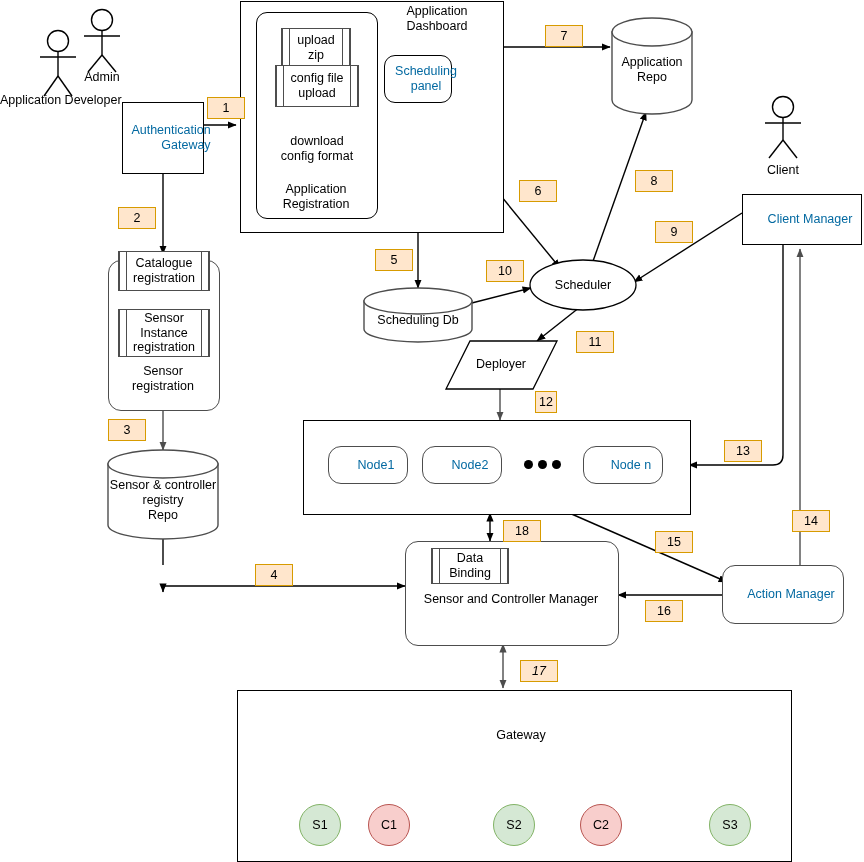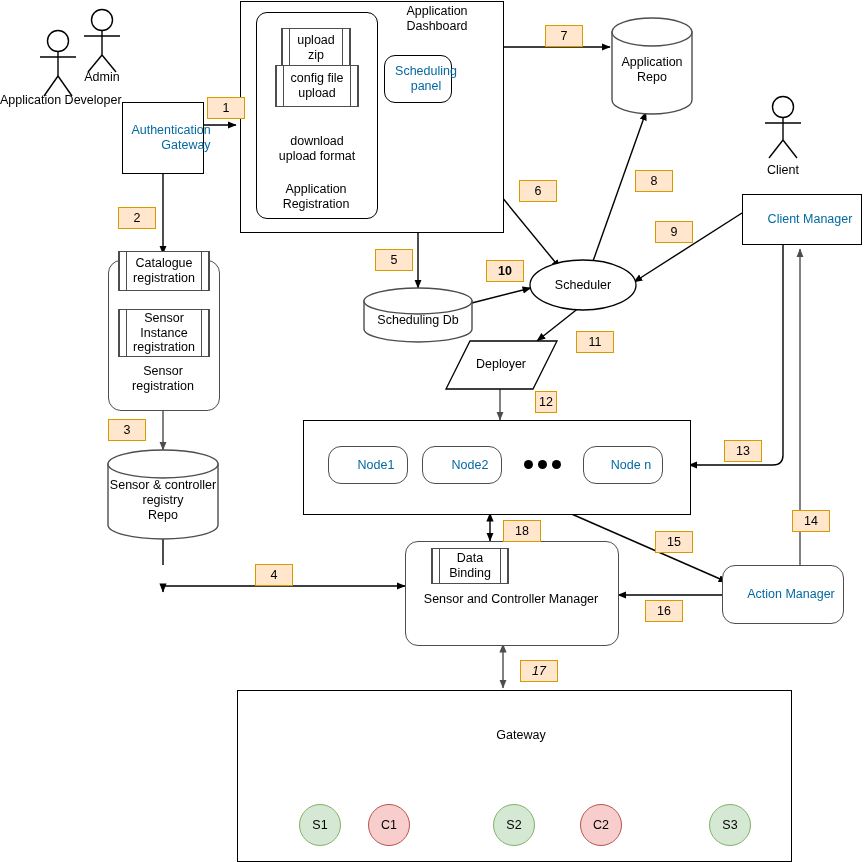--- a/index.html
+++ b/index.html
@@ -273,21 +273,21 @@
   <div class="rrect" style="position:absolute; left:256px; top:12px; width:120px; height:205px;"></div>
   <div class="plain-text" style="left:268px; top:182px; width:96px;">Application
 Registration</div>
 
   <div class="component" style="left:281px; top:28px; width:70px; height:40px;">upload
 zip</div>
   <div class="component" style="left:275px; top:65px; width:84px; height:42px;">config file
 upload</div>
 
   <div class="plain-text" style="left:274px; top:134px; width:86px;">download
-upload format</div>
+config format</div>
 
   <div class="node rrect" style="left:384px; top:55px; width:68px; height:48px;">Scheduling
 panel</div>
 
   <div class="plain-text" style="left:612px; top:55px; width:80px;">Application
 Repo</div>
 
   <div class="rrect-grey" style="position:absolute; left:108px; top:260px; width:110px; height:149px;"></div>
   <div class="plain-text" style="left:116px; top:364px; width:94px;">Sensor
 registration</div>
@@ -337,21 +337,21 @@
 
   <div class="label-num" style="left:207px; top:97px; width:38px; height:22px;">1</div>
   <div class="label-num" style="left:118px; top:207px; width:38px; height:22px;">2</div>
   <div class="label-num" style="left:108px; top:419px; width:38px; height:22px;">3</div>
   <div class="label-num" style="left:255px; top:564px; width:38px; height:22px;">4</div>
   <div class="label-num" style="left:375px; top:249px; width:38px; height:22px;">5</div>
   <div class="label-num" style="left:519px; top:180px; width:38px; height:22px;">6</div>
   <div class="label-num" style="left:545px; top:25px; width:38px; height:22px;">7</div>
   <div class="label-num" style="left:635px; top:170px; width:38px; height:22px;">8</div>
   <div class="label-num" style="left:655px; top:221px; width:38px; height:22px;">9</div>
-  <div class="label-num" style="left:486px; top:260px; width:38px; height:22px;font-weight:bold;">10</div>
+  <div class="label-num" style="left:486px; top:260px; width:38px; height:22px;">10</div>
   <div class="label-num" style="left:576px; top:331px; width:38px; height:22px;">11</div>
   <div class="label-num" style="left:535px; top:391px; width:22px; height:22px;">12</div>
   <div class="label-num" style="left:724px; top:440px; width:38px; height:22px;">13</div>
   <div class="label-num" style="left:792px; top:510px; width:38px; height:22px;">14</div>
   <div class="label-num" style="left:655px; top:531px; width:38px; height:22px;">15</div>
   <div class="label-num" style="left:645px; top:600px; width:38px; height:22px;">16</div>
   <div class="label-num" style="left:520px; top:660px; width:38px; height:22px;font-style:italic;">17</div>
   <div class="label-num" style="left:503px; top:520px; width:38px; height:22px;">18</div>
 
 </div>

